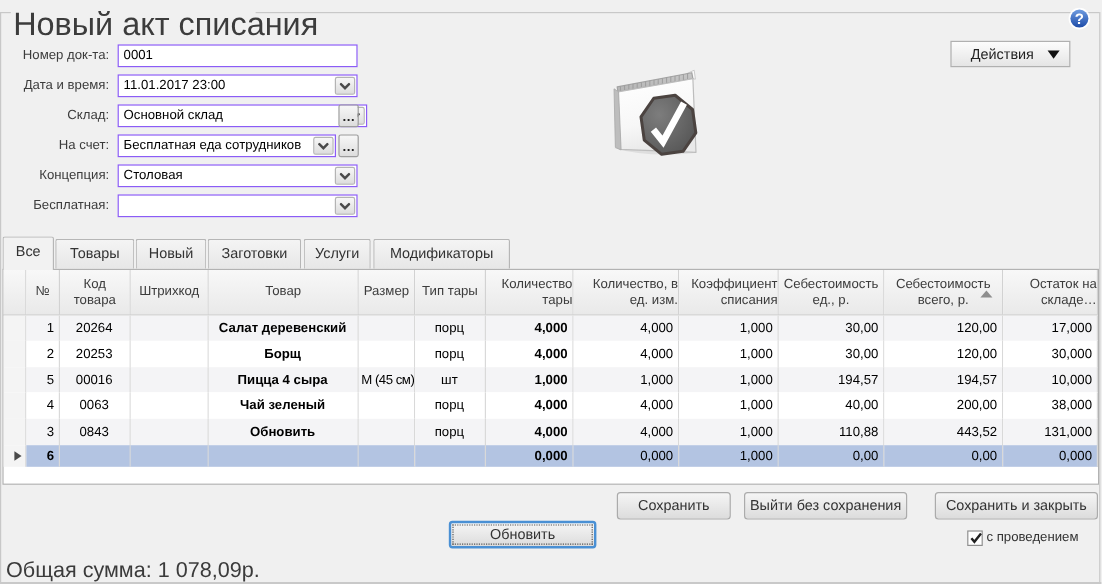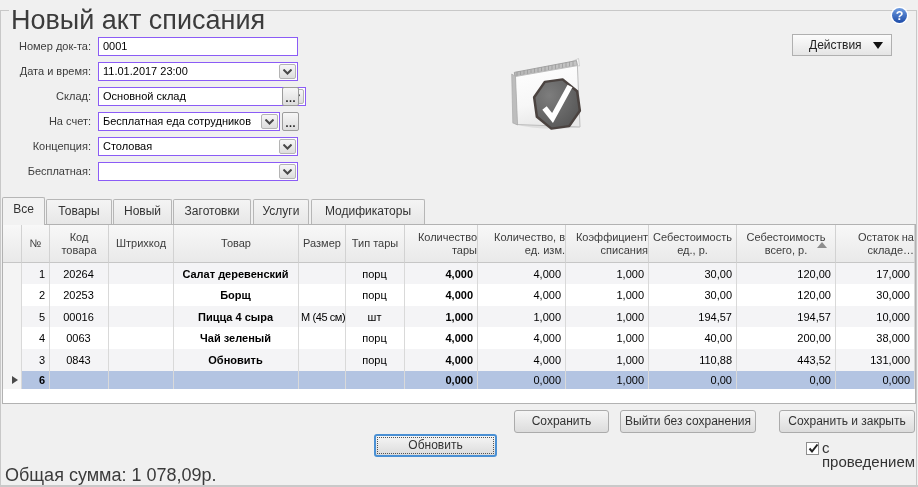--- a/index.html
+++ b/index.html
@@ -110,21 +110,21 @@
 }
 .btn.default .focus {
   position:absolute; left:1px; top:1px; right:1px; bottom:1px;
   border:1px dotted #555;
 }
 .chk {
   left:806px; top:442px; width:13px; height:13px;
   background:#fff; border:1px solid #8e8e8e;
 }
 .chk svg { position:absolute; left:0px; top:-1px; }
-.chklbl { left:822px; top:441px; font-size:15px; line-height:14px; color:#333; }
+.chklbl { left:822px; top:441px; font-size:11px; line-height:14px; color:#333; }
 .total { left:5px; top:465px; font-size:18px; color:#3b3b3b; }
 </style>
 </head>
 <body>
 <div class="abs b-left"></div>
 <div class="abs b-right"></div>
 <div class="abs b-top1"></div>
 <div class="abs b-top2"></div>
 <div class="abs b-bottom"></div>
 <div class="abs title">Новый акт списания</div>

